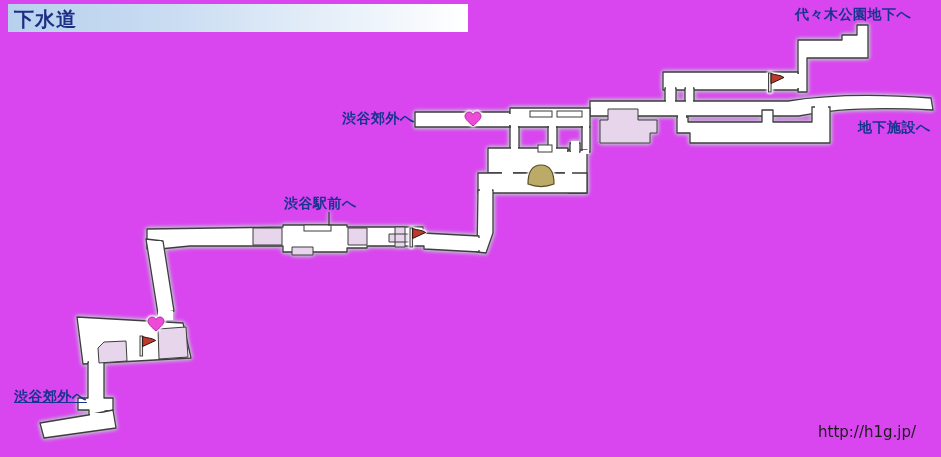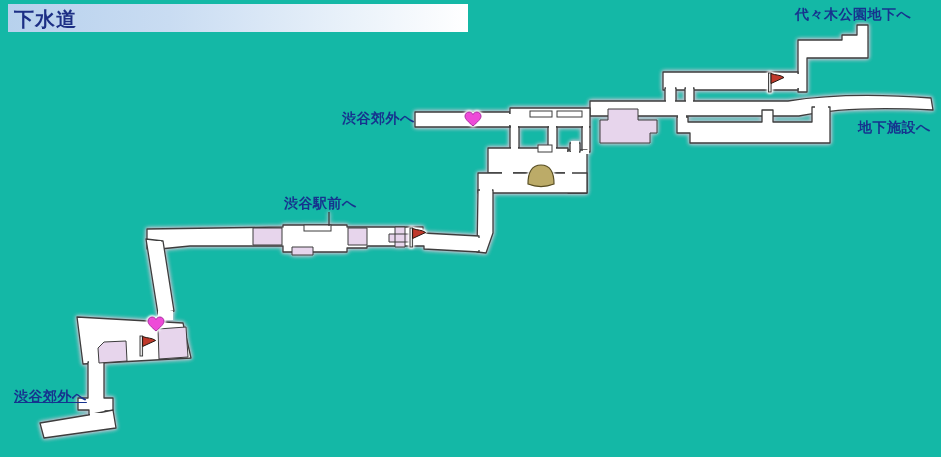--- a/index.html
+++ b/index.html
@@ -1,16 +1,16 @@
 <!DOCTYPE html>
 <html><head>
 <meta charset="utf-8">
 <style>
   html,body{margin:0;padding:0;background:#fff;}
-  .stage{position:relative;width:941px;height:457px;background:#14b8a6;overflow:hidden;
+  .stage{position:relative;width:941px;height:457px;background:#d946ef;overflow:hidden;
          font-family:"DejaVu Sans","Liberation Sans",sans-serif;}
   .titlebar{position:absolute;left:8px;top:4px;width:460px;height:28px;
             background:linear-gradient(to right,#b7d1ed 0%,#c9dcf2 35%,#eaf2fa 75%,#ffffff 100%);}
   .title{position:absolute;left:14px;top:6px;font-size:20px;font-weight:bold;
          color:#1c2f85;letter-spacing:1px;}
   .maplabel{position:absolute;font-size:14px;font-weight:bold;color:#16338e;
             white-space:nowrap;letter-spacing:0.5px;}
   .lbl-yoyogi{left:795px;top:6px;}
   .lbl-chika{left:858px;top:119px;}
   .lbl-forest{left:342px;top:110px;}
@@ -146,13 +146,14 @@
       <path class="flaghead" d="M142.6,336.5 C147.6,338.5 151.6,337.5 155.6,340.5 L142.6,346.5 Z"></path>
     </g>
   </svg>
 
   <div class="maplabel lbl-yoyogi">代々木公園地下へ</div>
   <div class="maplabel lbl-chika">地下施設へ</div>
   <div class="maplabel lbl-forest">渋谷郊外へ</div>
   <div class="maplabel lbl-ekimae">渋谷駅前へ</div>
   <div class="maplabel lbl-kougai">渋谷郊外へ</div>
 
+  <div class="watermark">http://h1g.jp/</div>
 </div>
 
 </body></html>

